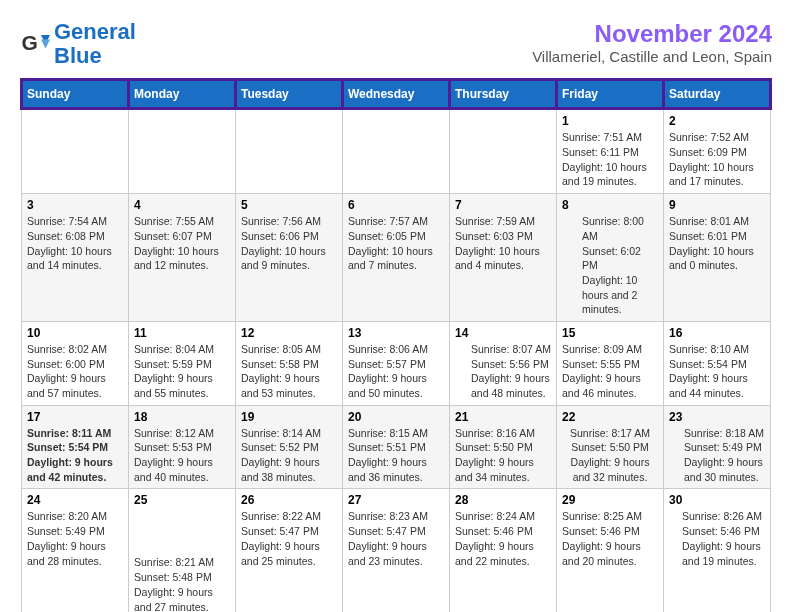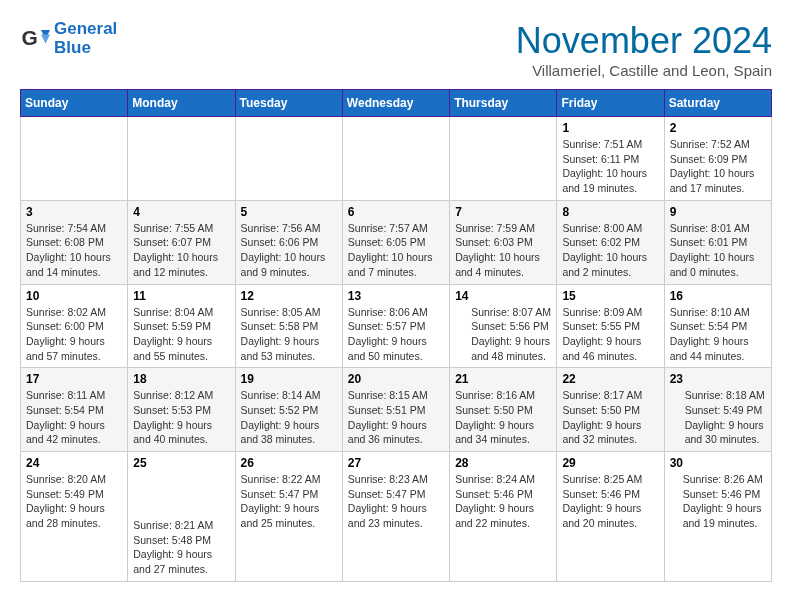--- a/index.html
+++ b/index.html
@@ -14,57 +14,57 @@
       display: flex;
       justify-content: space-between;
       align-items: flex-start;
       margin-bottom: 10px;
     }
     .logo {
       display: flex;
       align-items: center;
     }
     .logo-text {
-      font-size: 17px;
+      font-size: 22px;
       font-weight: bold;
       color: #333;
       line-height: 1.1;
     }
     .logo-text span {
       color: #1a6fc4;
     }
     .logo-icon {
       width: 30px;
       height: 30px;
       margin-right: 4px;
     }
     .title-block {
       text-align: right;
     }
     .month-title {
-      font-size: 36px;
-      font-weight: normal;
-      color: #0369a1;
+      font-size: 24px;
+      font-weight: bold;
+      color: #8b5cf6;
     }
     .location-title {
       font-size: 15px;
       color: #555;
     }
     .calendar-table {
       width: 100%;
       border-collapse: collapse;
       font-size: 11px;
     }
     .calendar-table th {
       background-color: #1a6fc4;
       color: #fff;
       padding: 6px 4px;
       text-align: left;
       font-size: 12px;
-      border: 1px solid #4c1d95;
+      border: 3px solid #4c1d95;
     }
     .calendar-table td {
       border: 1px solid #ccc;
       vertical-align: top;
       padding: 4px 5px;
       width: calc(100% / 7);
       min-height: 80px;
       background: #fff;
     }
     .calendar-table tr:nth-child(even) td {
@@ -164,21 +164,21 @@
 Daylight: 10 hours and 7 minutes.</div>
         </td>
         <td>
           <span class="day-number">7</span>
           <div class="day-info" style="white-space: pre-line;">Sunrise: 7:59 AM
 Sunset: 6:03 PM
 Daylight: 10 hours and 4 minutes.</div>
         </td>
         <td>
           <span class="day-number">8</span>
-          <div class="day-info" style="white-space: pre-line;">Sunrise: 8:00 AM
+          <div class="day-info" style="white-space: pre-line; margin-left: 20px;">Sunrise: 8:00 AM
 Sunset: 6:02 PM
 Daylight: 10 hours and 2 minutes.</div>
         </td>
         <td>
           <span class="day-number">9</span>
           <div class="day-info" style="white-space: pre-line;">Sunrise: 8:01 AM
 Sunset: 6:01 PM
 Daylight: 10 hours and 0 minutes.</div>
         </td>
       </tr>
@@ -222,21 +222,21 @@
         <td>
           <span class="day-number">16</span>
           <div class="day-info" style="white-space: pre-line;">Sunrise: 8:10 AM
 Sunset: 5:54 PM
 Daylight: 9 hours and 44 minutes.</div>
         </td>
       </tr>
       <tr>
         <td>
           <span class="day-number">17</span>
-          <div class="day-info" style="white-space: pre-line;">Sunrise: 8:11 AM
+          <div class="day-info" style="white-space: pre-line; font-weight: bold;">Sunrise: 8:11 AM
 Sunset: 5:54 PM
 Daylight: 9 hours and 42 minutes.</div>
         </td>
         <td>
           <span class="day-number">18</span>
           <div class="day-info" style="white-space: pre-line;">Sunrise: 8:12 AM
 Sunset: 5:53 PM
 Daylight: 9 hours and 40 minutes.</div>
         </td>
         <td>
@@ -252,21 +252,21 @@
 Daylight: 9 hours and 36 minutes.</div>
         </td>
         <td>
           <span class="day-number">21</span>
           <div class="day-info" style="white-space: pre-line;">Sunrise: 8:16 AM
 Sunset: 5:50 PM
 Daylight: 9 hours and 34 minutes.</div>
         </td>
         <td>
           <span class="day-number">22</span>
-          <div class="day-info" style="white-space: pre-line;">Sunrise: 8:17 AM
+          <div class="day-info" style="white-space: pre-line; text-align: center;">Sunrise: 8:17 AM
 Sunset: 5:50 PM
 Daylight: 9 hours and 32 minutes.</div>
         </td>
         <td>
           <span class="day-number">23</span>
           <div class="day-info" style="white-space: pre-line; margin-left: 15px;">Sunrise: 8:18 AM
 Sunset: 5:49 PM
 Daylight: 9 hours and 30 minutes.</div>
         </td>
       </tr>

